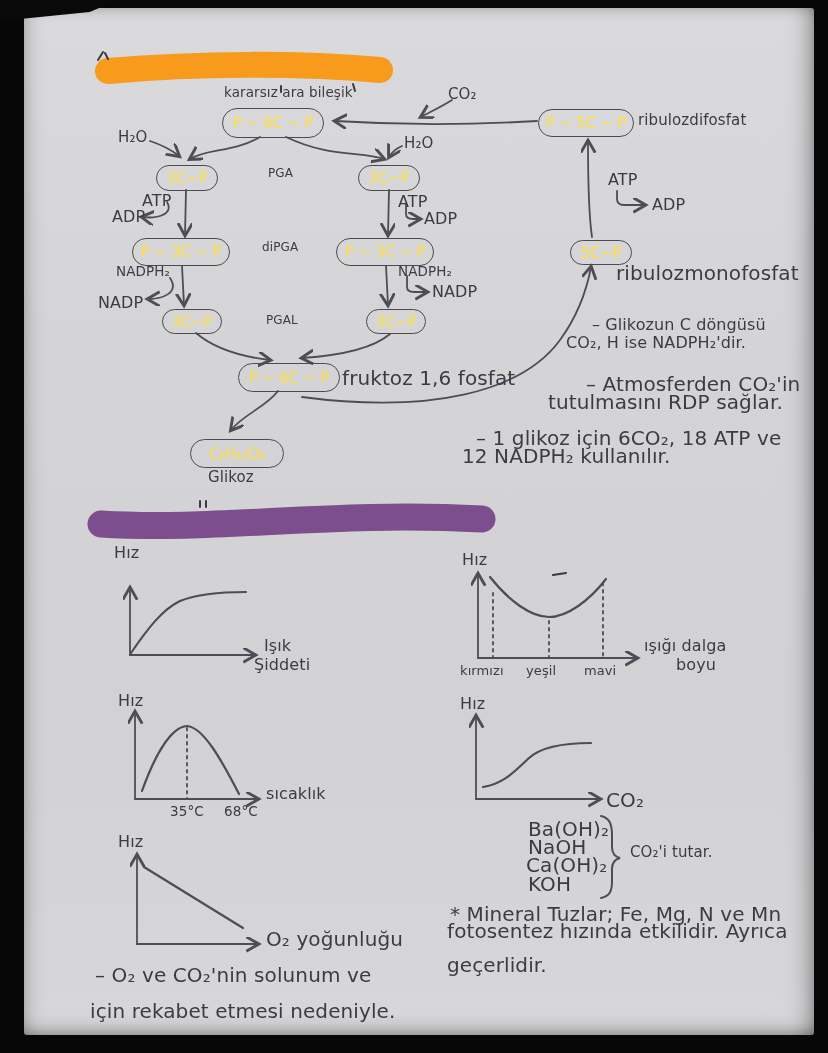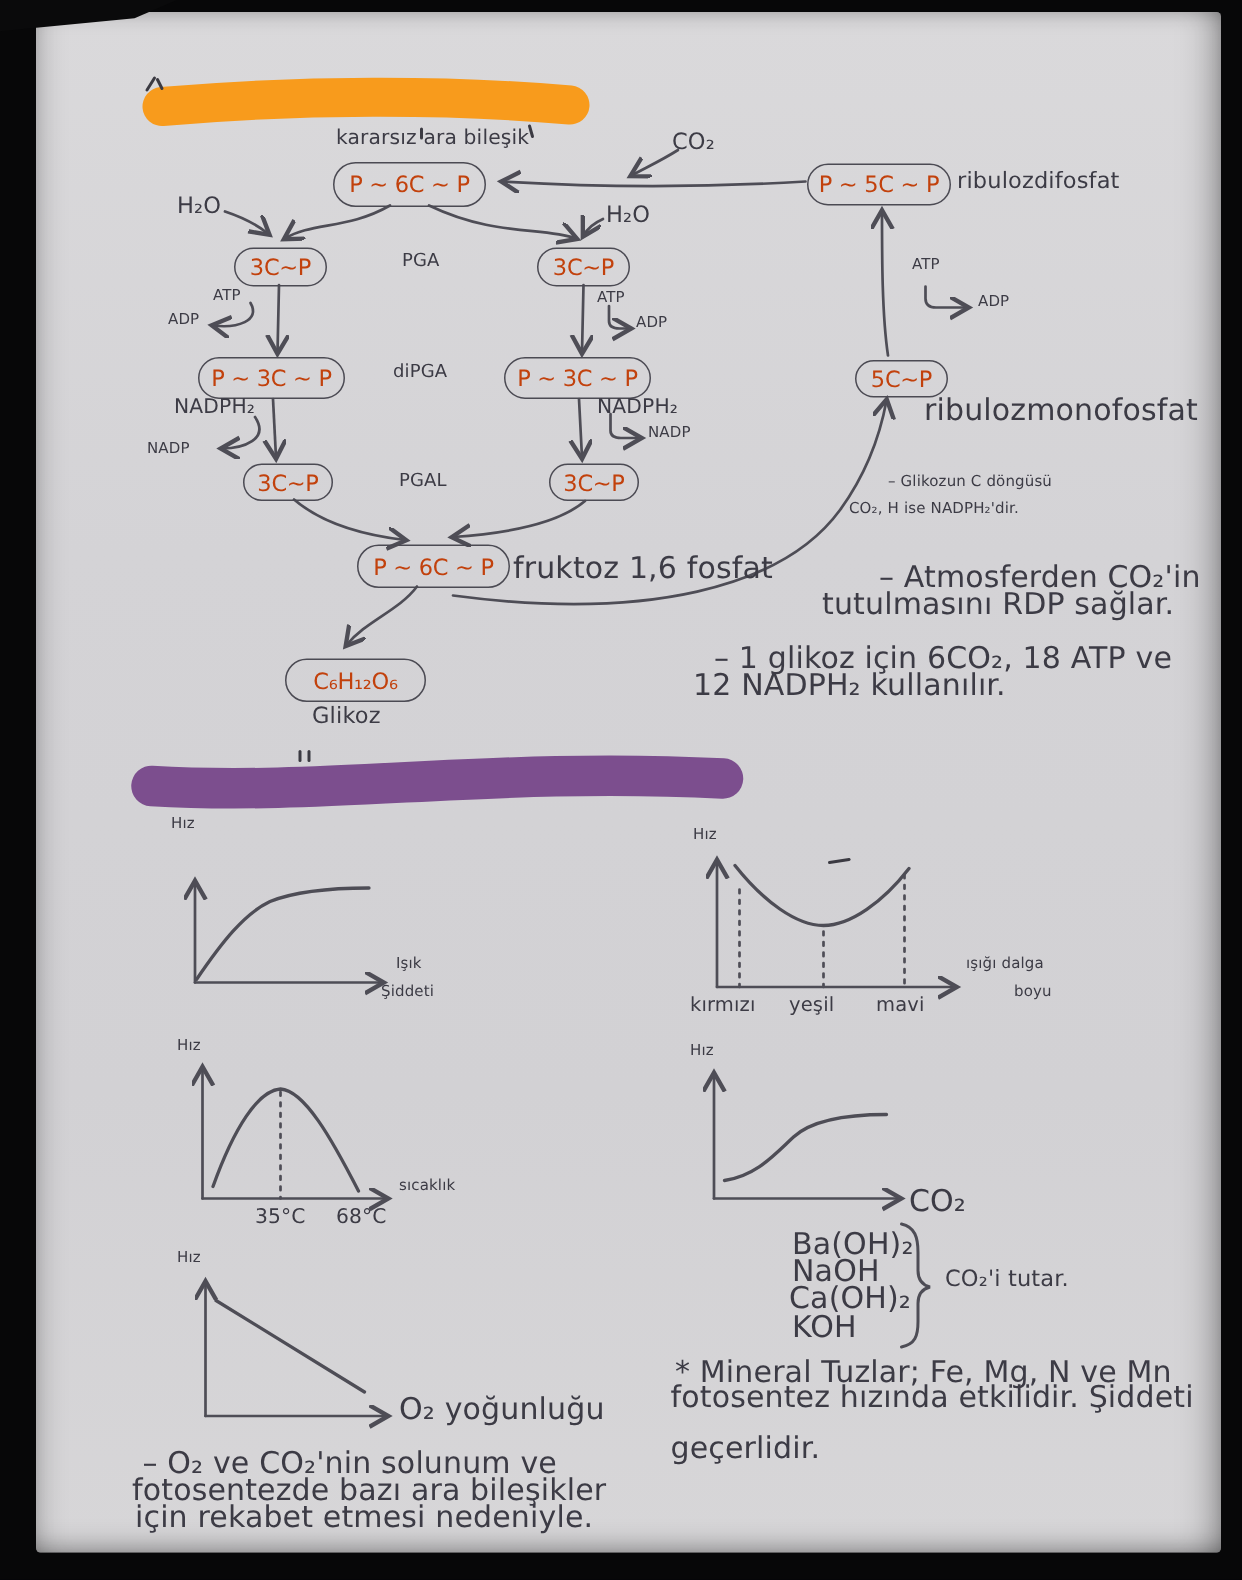--- a/index.html
+++ b/index.html
@@ -9,23 +9,23 @@
          background:linear-gradient(180deg,#dad9db 0%,#d4d3d6 35%,#d2d1d4 70%,#d7d6d8 100%);
          box-shadow:inset -20px 0 26px -20px rgba(0,0,0,.5),
                     inset 16px 0 22px -18px rgba(0,0,0,.35),
                     inset 0 -16px 20px -16px rgba(0,0,0,.45),
                     inset 0 12px 16px -14px rgba(0,0,0,.30);}
   .wedge{position:absolute;left:0;top:0;width:118px;height:22px;background:#0a0a0b;
          clip-path:polygon(0 0,100% 0,76% 55%,0 95%);}
   .overlay{position:absolute;left:0;top:0;z-index:2;}
   .t{position:absolute;z-index:3;color:#3c3b45;white-space:nowrap;letter-spacing:.1px;line-height:1.1;}
   .node{position:absolute;z-index:3;display:flex;align-items:center;justify-content:center;
-        border:1.7px solid #4b4a53;border-radius:15px;color:#c2410c;background:transparent;
+        border:1.7px solid #4b4a53;border-radius:15px;color:#fde047;background:transparent;
         letter-spacing:-.2px;}
-  .s13{font-size:13px}.s135{font-size:13.5px}.s14{font-size:10px}.s145{font-size:20px}
+  .s13{font-size:13px}.s135{font-size:13.5px}.s14{font-size:16px}.s145{font-size:20px}
   .s15{font-size:15px}.s155{font-size:15.5px}.s16{font-size:12px}
 </style>
 </head>
 <body>
 
 <div class="stage">
   <div class="paper"></div>
   <div class="wedge"></div>
 
   <svg class="overlay" width="828" height="1053" viewBox="0 0 828 1053">
@@ -173,19 +173,18 @@
   <div class="t s145" style="left:528px;top:818px">Ba(OH)₂</div>
   <div class="t s145" style="left:528px;top:836px">NaOH</div>
   <div class="t s145" style="left:526px;top:854px">Ca(OH)₂</div>
   <div class="t s145" style="left:528px;top:873px">KOH</div>
   <div class="t s15" style="left:630px;top:844px">CO₂'i tutar.</div>
 
   <div class="t s14" style="left:118px;top:833px">Hız</div>
   <div class="t s145" style="left:266px;top:928px">O₂ yoğunluğu</div>
 
   <div class="t s145" style="left:95px;top:964px">– O₂ ve CO₂'nin solunum ve</div>
-  <div class="t s145" style="left:88px;top:982px">fotosentezde bazı ara bileşikler</div>
   <div class="t s145" style="left:90px;top:1000px">için rekabet etmesi nedeniyle.</div>
 
   <div class="t s145" style="left:450px;top:903px">* Mineral Tuzlar; Fe, Mg, N ve Mn</div>
-  <div class="t s145" style="left:447px;top:920px">fotosentez hızında etkilidir. Şiddeti</div>
+  <div class="t s145" style="left:447px;top:920px">fotosentez hızında etkilidir. Ayrıca</div>
   <div class="t s145" style="left:447px;top:954px">geçerlidir.</div>
 </div>
 
 </body></html>

